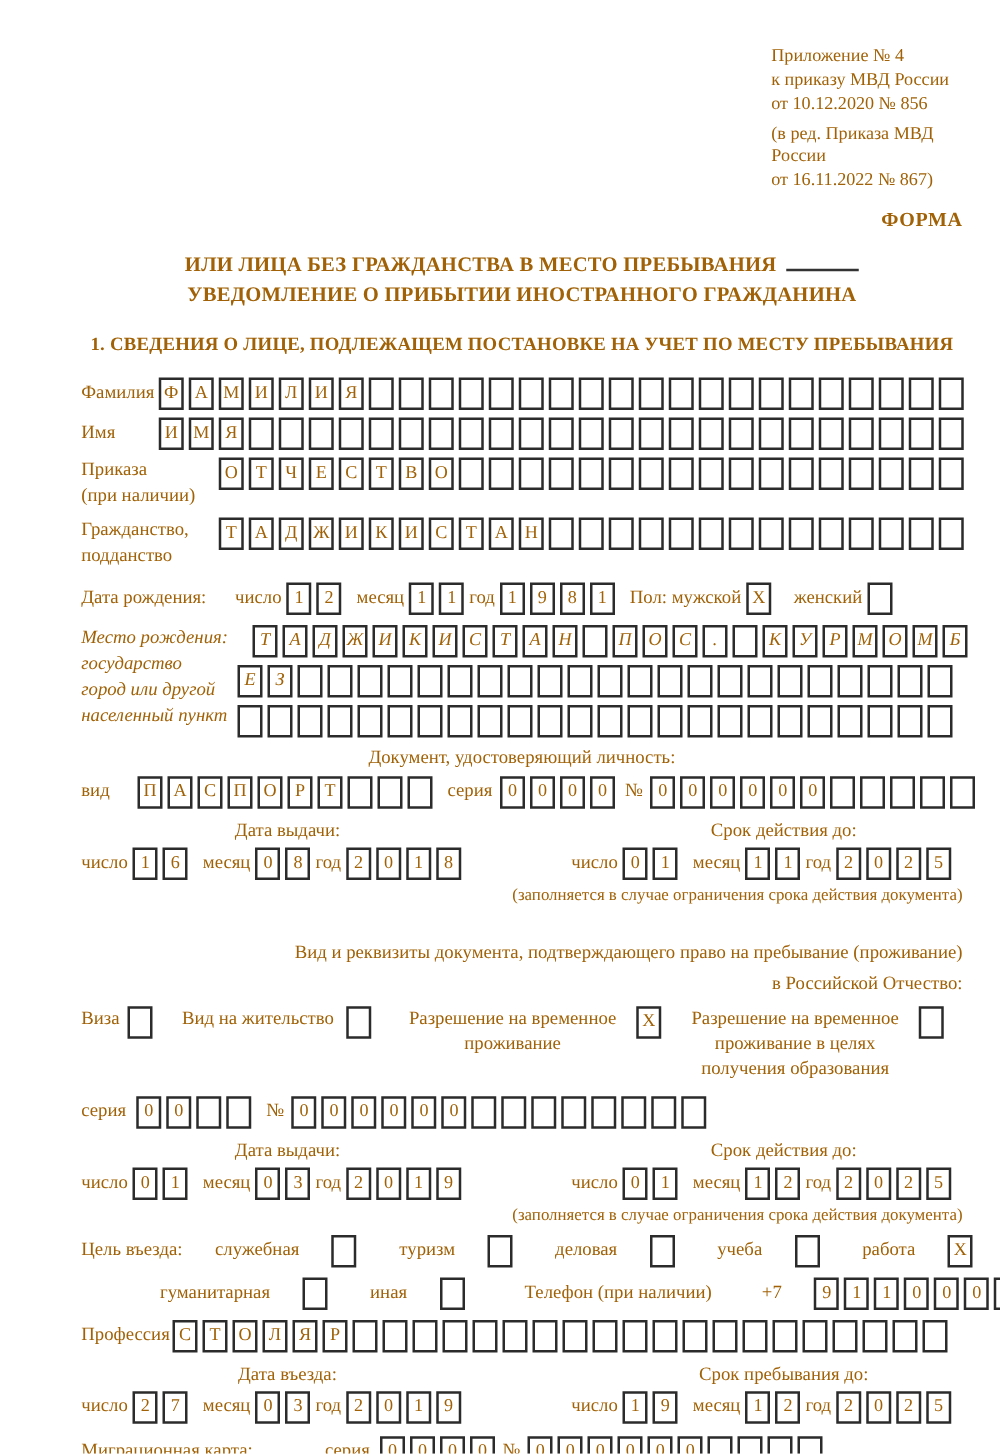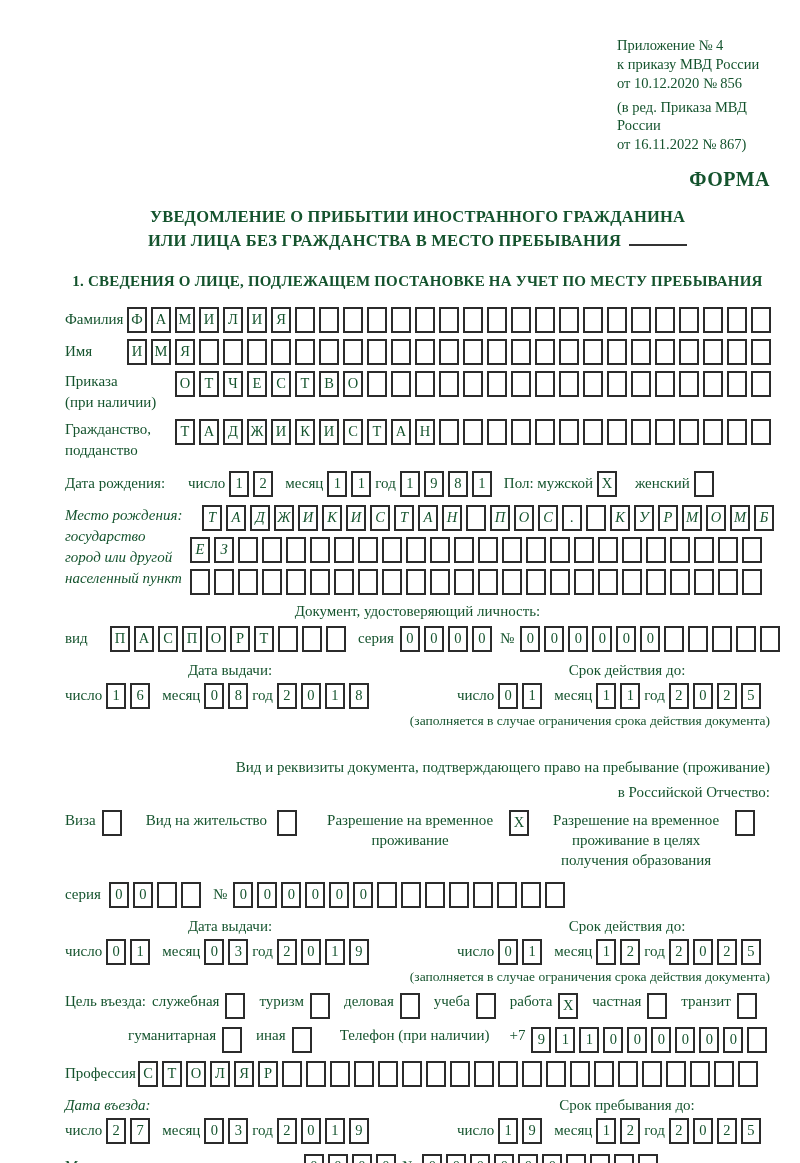--- a/index.html
+++ b/index.html
@@ -1,24 +1,24 @@
 <!DOCTYPE html>
 <html><head>
 <meta charset="utf-8">
 <style>
   html,body{margin:0;padding:0;background:#fff;}
   .page{
     position:relative;width:800px;height:1163px;box-sizing:border-box;
     padding:36px 30px 0 65px;
     font-family:"Liberation Serif","DejaVu Serif",serif;
-    color:#14532d;font-size:15px;background:#fff;overflow:hidden;
+    color:#a16207;font-size:15px;background:#fff;overflow:hidden;
   }
   .appendix{margin-left:552px;line-height:1.3;font-size:14.5px;}
   .appendix .rev{margin-top:5px;}
-  .form-label{text-align:right;font-weight:bold;font-size:20px;margin-top:14px;letter-spacing:.5px;}
+  .form-label{text-align:right;font-weight:bold;font-size:16px;margin-top:14px;letter-spacing:.5px;}
   .title{text-align:center;font-weight:bold;font-size:16.5px;line-height:1.45;margin-top:14px;letter-spacing:.2px;}
   .blankline{display:inline-block;width:58px;height:15px;border-bottom:2px solid #333;margin-left:8px;}
   .sec{text-align:center;font-weight:bold;font-size:15px;margin-top:20px;letter-spacing:.2px;}
   .row{display:flex;align-items:center;margin-top:6px;}
   .lbl{flex:none;}
   .w62{width:62px;} .w115{width:115px;} .w125{width:125px;} .w67{width:67px;} .w45{width:45px;}
   .boxes{display:flex;flex:none;}
   .cell{
     flex:none;width:20px;height:26px;box-sizing:border-box;border:2px solid #2b2b2b;
     margin-right:4px;display:flex;align-items:center;justify-content:center;
@@ -34,43 +34,43 @@
   .drow{display:flex;align-items:center;}
   .dlbl{flex:none;margin-right:4px;}
   .gap8{margin-left:8px;} .gap14{margin-left:14px;} .gap20{margin-left:20px;} .gap30{margin-left:30px;}
   .note{font-size:13.5px;text-align:right;margin-top:4px;}
   .intro{margin-top:26px;line-height:1.7;text-align:right;}
   .opts{display:flex;align-items:flex-start;margin-top:4px;}
   .opt{display:flex;align-items:flex-start;flex:none;}
   .opt .olbl{line-height:20px;}
   .opt .center{text-align:center;}
   .opt .boxes{margin-left:10px;margin-top:0;}
-  .purpose-row{display:flex;margin-top:8px;}
+  .purpose-row{display:flex;align-items:center;margin-top:8px;gap:20px;}
   .purpose-row .plbl{flex:none;margin-right:6px;}
   .purpose-row .boxes{margin-right:10px;}
   .rowsp{margin-top:12px;}
 </style>
 </head>
 <body>
 
 <div class="page">
 
   <div class="appendix">
     <div>Приложение № 4</div>
     <div>к приказу МВД России</div>
     <div>от 10.12.2020 № 856</div>
     <div class="rev">(в ред. Приказа МВД России</div>
     <div>от 16.11.2022 № 867)</div>
   </div>
 
   <div class="form-label">ФОРМА</div>
 
   <div class="title">
+    <div><span>ИЛИ ЛИЦА БЕЗ ГРАЖДАНСТВА В МЕСТО ПРЕБЫВАНИЯ</span><span class="blankline"></span></div>
     <div>УВЕДОМЛЕНИЕ О ПРИБЫТИИ ИНОСТРАННОГО ГРАЖДАНИНА</div>
-    <div><span>ИЛИ ЛИЦА БЕЗ ГРАЖДАНСТВА В МЕСТО ПРЕБЫВАНИЯ</span><span class="blankline"></span></div>
   </div>
 
   <div class="sec">1. СВЕДЕНИЯ О ЛИЦЕ, ПОДЛЕЖАЩЕМ ПОСТАНОВКЕ НА УЧЕТ ПО МЕСТУ ПРЕБЫВАНИЯ</div>
 
   <div class="row" style="margin-top:17px;">
     <span class="lbl w62">Фамилия</span>
     <span class="boxes">
         <span class="cell">Ф</span>
         <span class="cell">А</span>
         <span class="cell">М</span>
@@ -611,21 +611,21 @@
         <span class="cell"></span>
         <span class="cell"></span>
         <span class="cell"></span>
         <span class="cell"></span>
         <span class="cell"></span>
       </span>
   </div>
 
   <div class="dates">
     <div class="dgroup" style="width:330px;">
-      <div class="dheading" style="text-align:left;font-style:italic;">Дата въезда:</div>
+      <div class="dheading" style="text-align:center;">Дата въезда:</div>
       <div class="drow">
         <span class="dlbl">число</span>
         <span class="boxes">
             <span class="cell">2</span>
             <span class="cell">7</span>
           </span>
         <span class="dlbl gap8">месяц</span>
         <span class="boxes">
             <span class="cell">0</span>
             <span class="cell">3</span>

